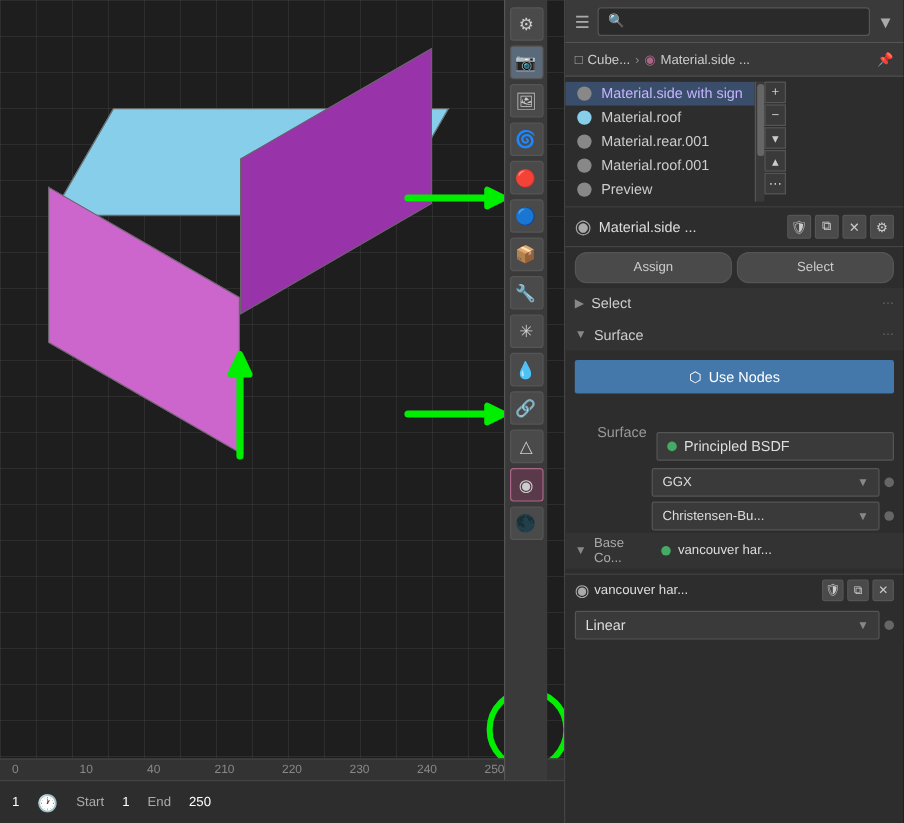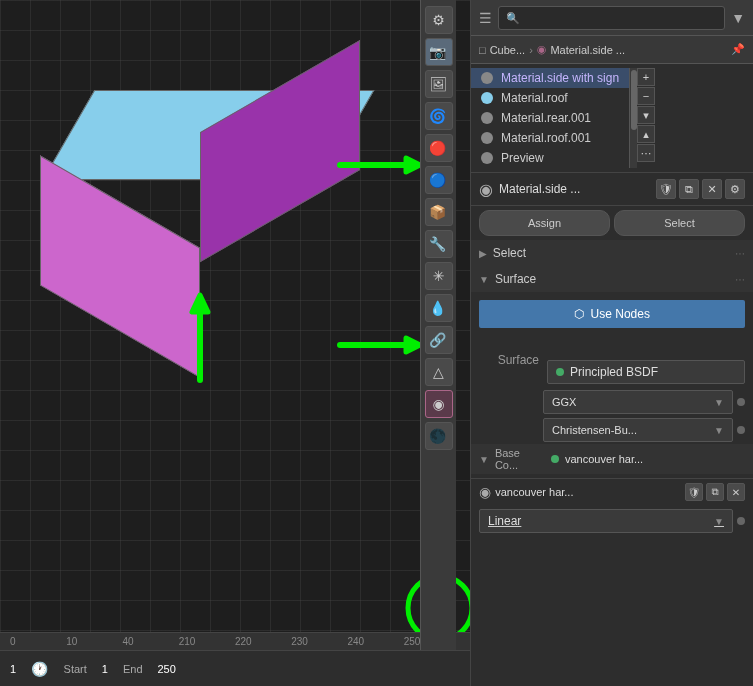--- a/index.html
+++ b/index.html
@@ -245,21 +245,21 @@
 
     
     .linear-row {
       display: flex; align-items: center; padding: 4px 8px; gap: 4px;
       background: #2d2d2d;
     }
     .linear-select {
       flex: 1; height: 24px; background: #3a3a3a;
       border: 1px solid #555; border-radius: 2px;
       display: flex; align-items: center; justify-content: space-between;
-      padding: 0 8px; cursor: pointer; text-decoration: underline;
+      padding: 0 8px; cursor: pointer;
     }
     .linear-label { font-size: 12px; color: #ddd; }
     .linear-dot { width: 8px; height: 8px; background: #666; border-radius: 50%; flex-shrink: 0; }
 
     
     .arrows-overlay {
       position: absolute; top: 0; left: 0; width: 100%; height: 100%;
       pointer-events: none;
     }
 

